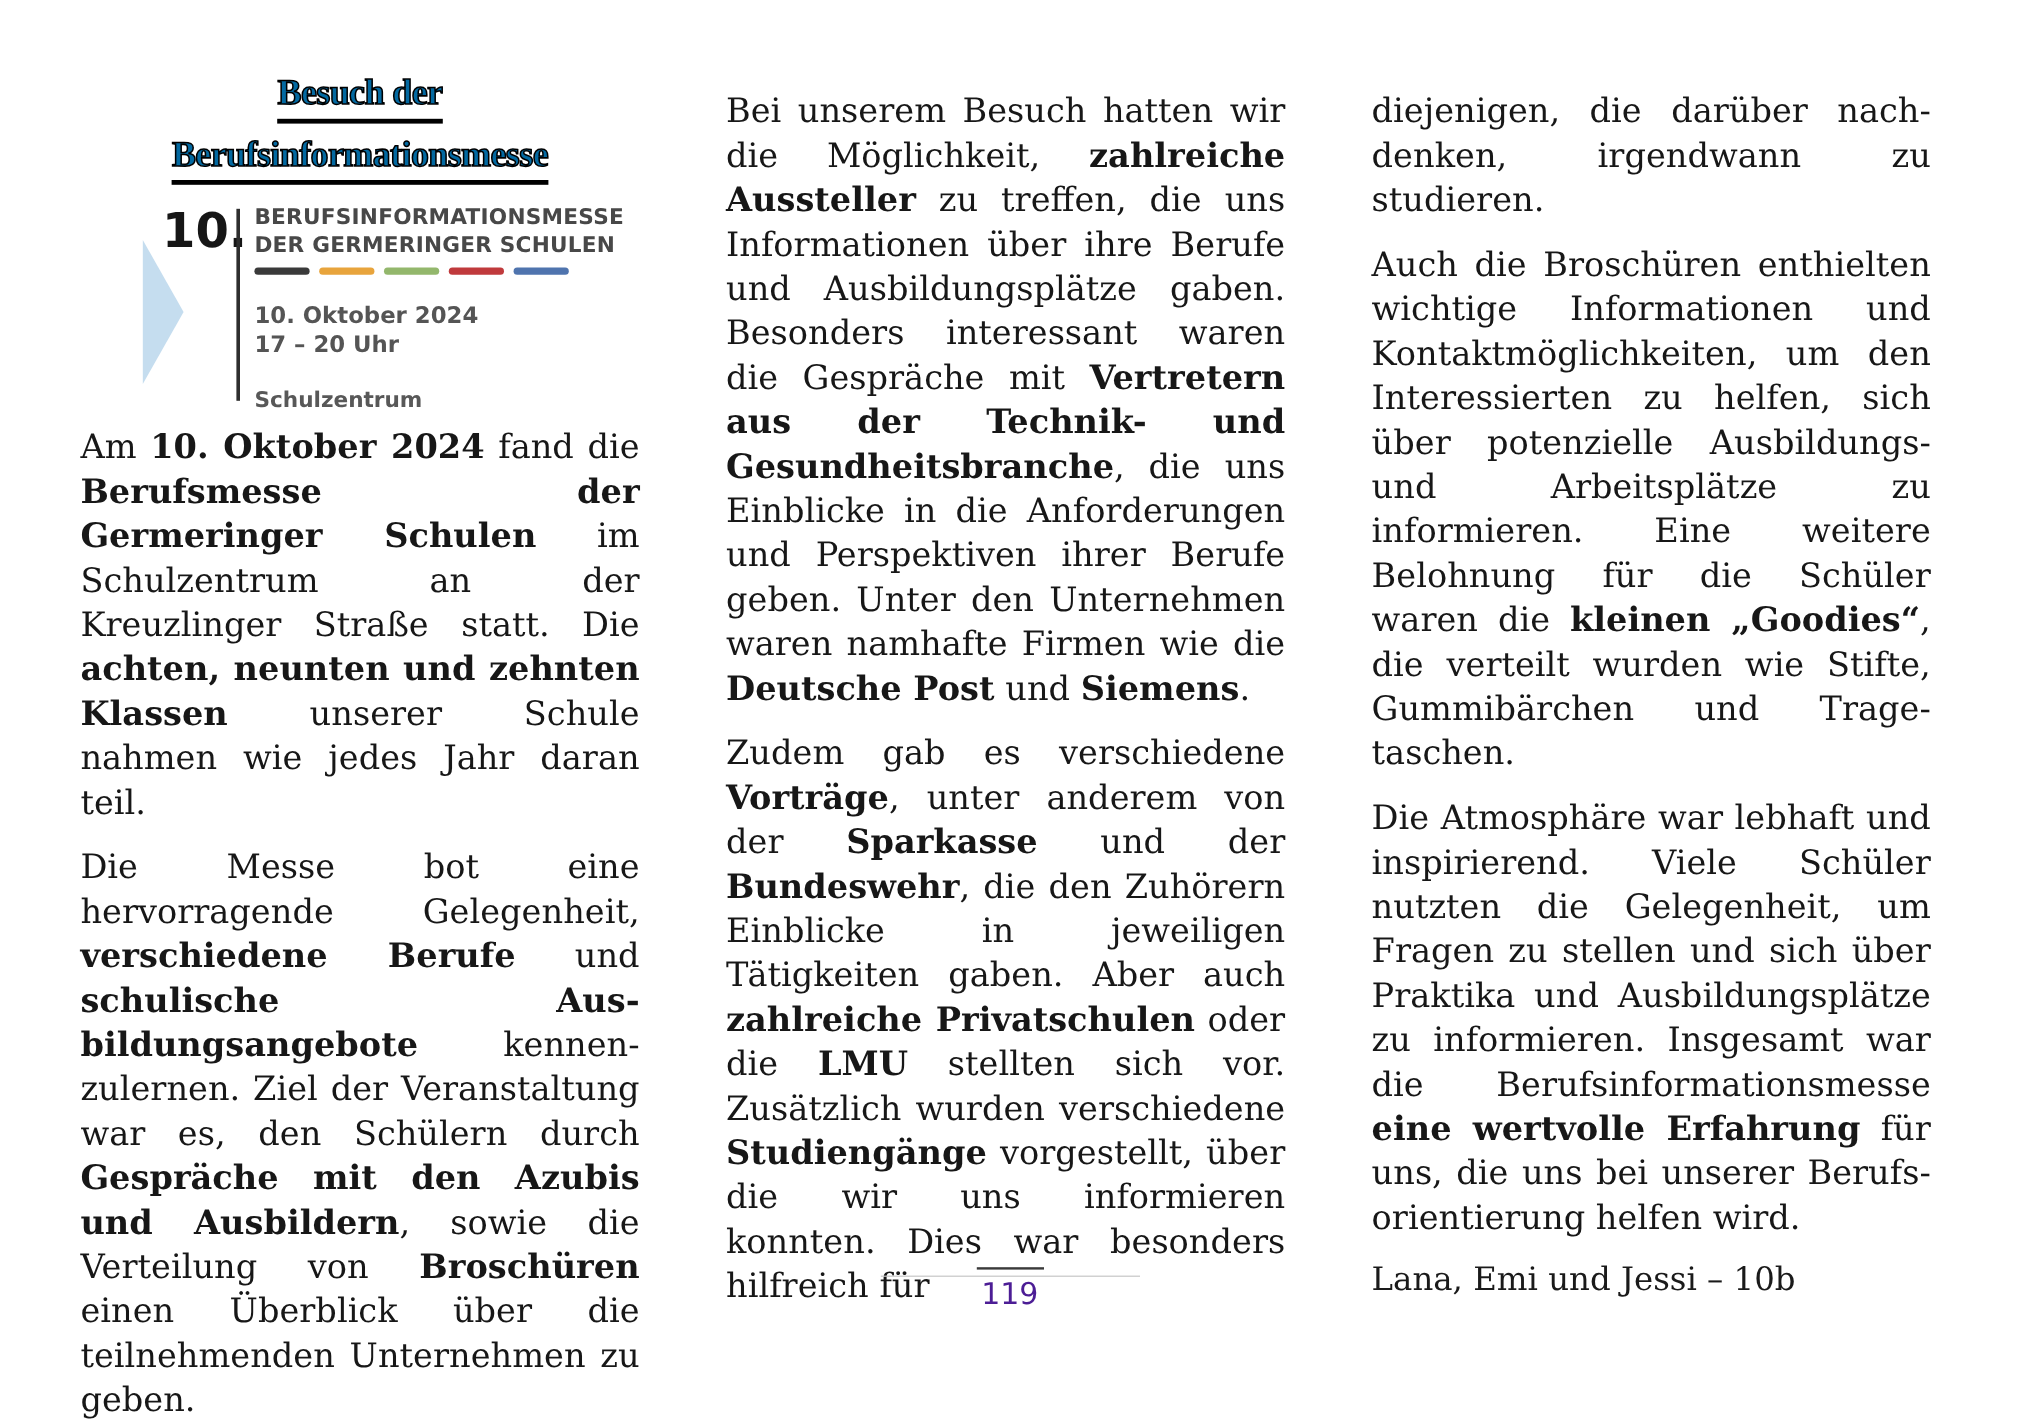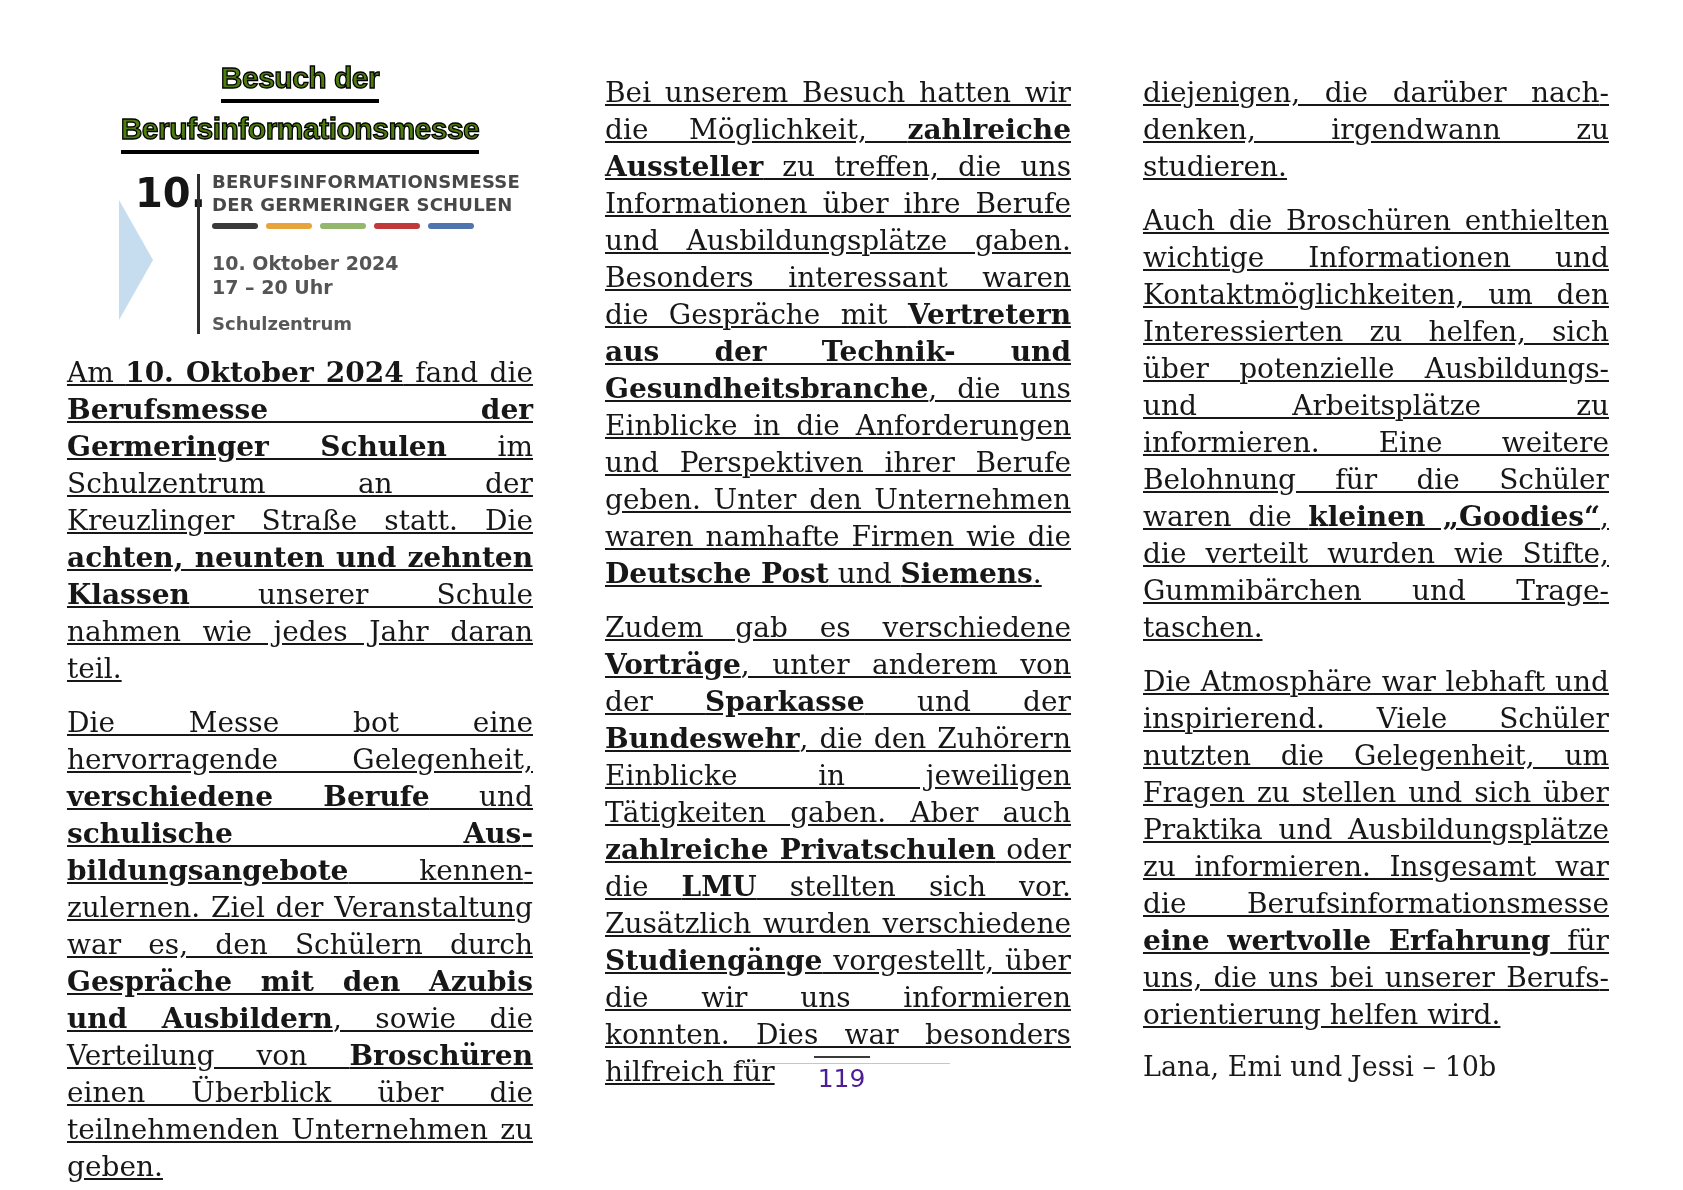--- a/index.html
+++ b/index.html
@@ -12,30 +12,29 @@
     position:absolute;left:67px;top:50px;width:1546px;
     display:flex;gap:72px;align-items:flex-start;
   }
   .col{width:466px;flex:0 0 466px;}
   .col.pad{padding-top:24px;}
   .col p{
     margin:0 0 17px 0;
     font-size:28px;line-height:37px;
     text-align:justify;text-justify:inter-word;
     hyphens:manual;
-    text-decoration:underline;
   }
   .col p span.b{font-weight:bold;}
   
   .article-title{
-    font-family:Liberation Sans, sans-serif;
+    font-family:Liberation Serif, serif;
     font-weight:bold;
     font-size:30px;line-height:44px;
     letter-spacing:-0.5px;
-    text-align:center;color:#4d7c0f;
+    text-align:center;color:#0369a1;
     -webkit-text-stroke:1.3px #000;
     padding-top:6px;
   }
   .article-title .tline{
     display:inline-block;
     border-bottom:4px solid #000;
     padding-bottom:2px;
     line-height:38px;
   }
   .article-title .row{margin-bottom:4px;}
@@ -62,21 +61,21 @@
     position:absolute;left:145px;top:0;width:292px;
     font-family:"DejaVu Sans", sans-serif;
   }
   .flyer-heading{
     font-weight:bold;font-size:18px;line-height:23px;
     letter-spacing:0.2px;color:#484848;white-space:nowrap;
   }
   .flyer-bars{display:flex;gap:8px;margin-top:7px;width:262px;}
   .flyer-bars .bar{flex:1;height:6px;border-radius:3px;}
   .flyer-date-block{margin-top:22px;color:#555;font-weight:bold;font-size:19px;line-height:24px;}
-  .flyer-venue{margin-top:13px;color:#585858;font-weight:bold;font-size:18px;line-height:23px;}
+  .flyer-venue{margin-top:23px;color:#585858;font-weight:bold;font-size:18px;line-height:23px;}
   
   .byline{
     text-align:left;font-size:27px;line-height:34px;margin-top:2px;color:#1a1a1a;
   }
   
   .footer-rule-short{
     position:absolute;top:1056px;left:50%;transform:translateX(-50%);
     width:56px;height:0;border-top:2px solid #3a3a3a;
   }
   .footer-rule-long{

